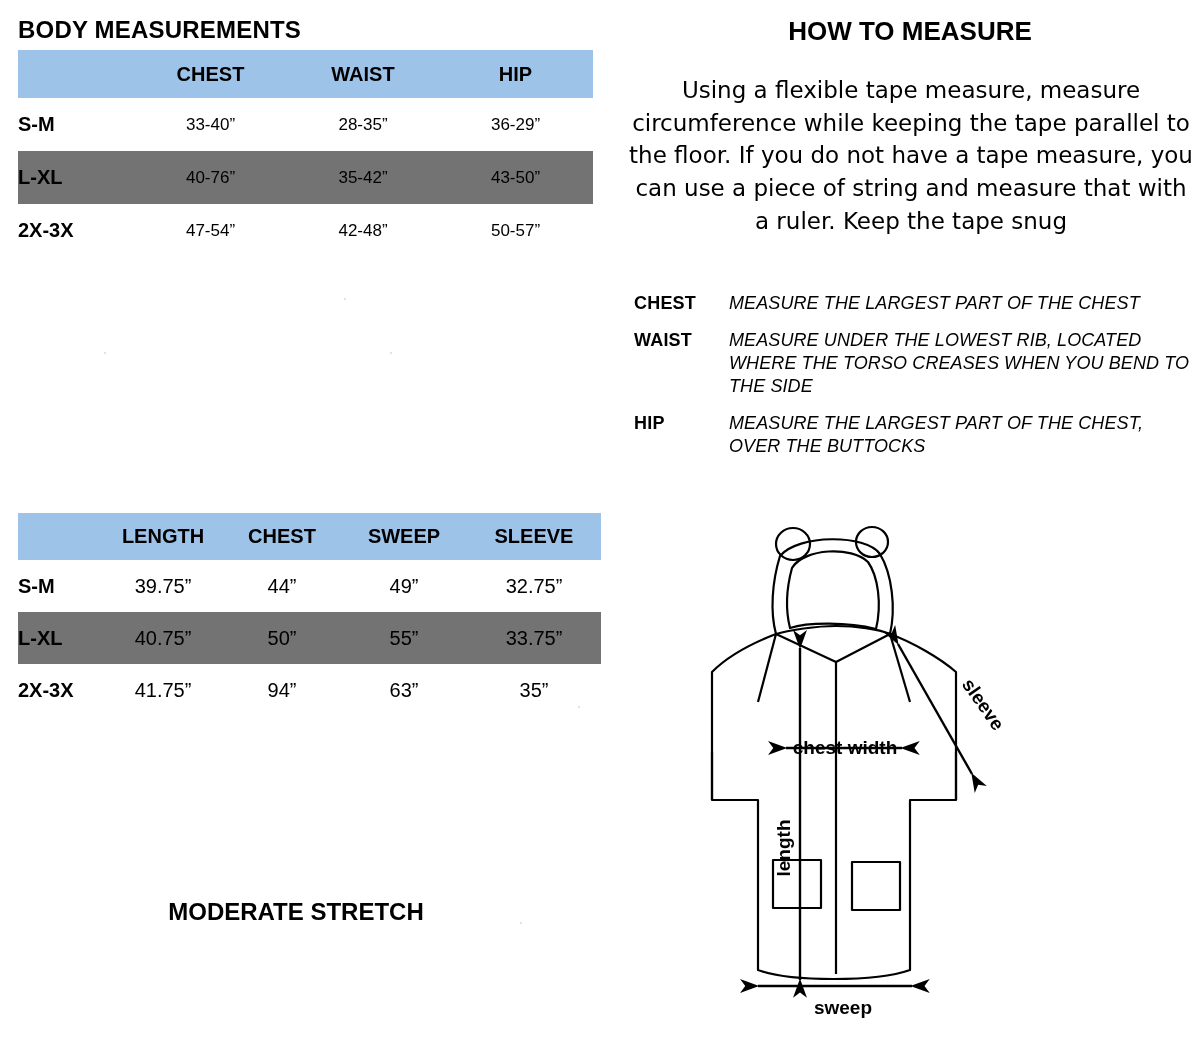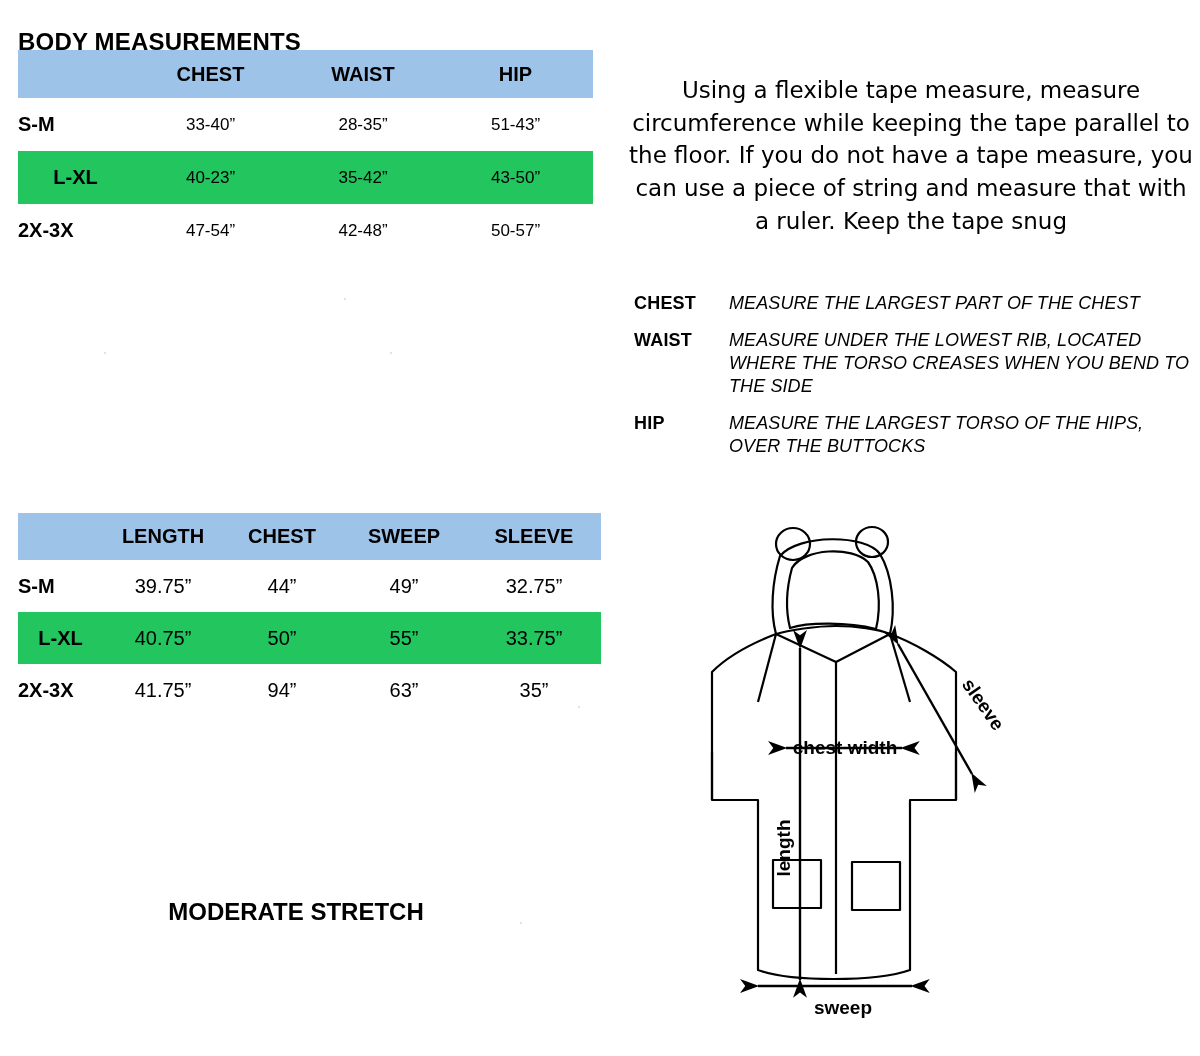--- a/index.html
+++ b/index.html
@@ -33,21 +33,21 @@
   .section-title {
     font-weight: bold;
     font-size: 24px;
     letter-spacing: 0.2px;
     line-height: 1.15;
   }
 
   #body-measure-title {
     position: absolute;
     left: 18px;
-    top: 28px;
+    top: 16px;
   }
 
   .size-table {
     border-collapse: collapse;
     table-layout: fixed;
   }
 
   #body-measurements-table {
     position: absolute;
     left: 18px;
@@ -79,22 +79,21 @@
     padding: 0;
     margin-top: 40px;
   }
   .size-table td.rowhead {
     font-weight: bold;
     font-size: 20px;
     text-align: left;
     padding-left: 0px;
   }
   .size-table tr.alt td {
-    background: #22c55e;
-    text-align: center;
+    background: #737373;
   }
 
   
   #adult-robe-title {
     position: absolute;
     left: 18px;
     top: 446px;
     white-space: pre-line;
   }
 
@@ -235,25 +234,25 @@
           <th>CHEST</th>
           <th>WAIST</th>
           <th>HIP</th>
         </tr>
       </thead>
       <tbody>
         <tr>
           <td class="rowhead">S-M</td>
           <td>33-40”</td>
           <td>28-35”</td>
-          <td>51-43”</td>
+          <td>36-29”</td>
         </tr>
         <tr class="alt">
           <td class="rowhead">L-XL</td>
-          <td>40-23”</td>
+          <td>40-76”</td>
           <td>35-42”</td>
           <td>43-50”</td>
         </tr>
         <tr>
           <td class="rowhead">2X-3X</td>
           <td>47-54”</td>
           <td>42-48”</td>
           <td>50-57”</td>
         </tr>
       </tbody>
@@ -300,35 +299,36 @@
           <td>35”</td>
         </tr>
       </tbody>
     </table>
 
     <div id="stretch-note">MODERATE STRETCH</div>
   </div>
 
   <div class="right-col">
 
+    <div id="how-to-measure-title">HOW TO MEASURE</div>
 
     <div id="how-to-measure-paragraph">Using a flexible tape measure, measure circumference while keeping the tape parallel to the floor.  If you do not have a tape measure, you can use a piece of string and measure that with a ruler. Keep the tape snug</div>
 
     <div class="defs">
       <div class="def-row">
         <div class="def-term">CHEST</div>
         <div class="def-desc">MEASURE THE LARGEST PART OF THE CHEST</div>
       </div>
       <div class="def-row">
         <div class="def-term">WAIST</div>
         <div class="def-desc">MEASURE UNDER THE LOWEST RIB, LOCATED WHERE THE TORSO CREASES WHEN YOU BEND TO THE SIDE</div>
       </div>
       <div class="def-row">
         <div class="def-term">HIP</div>
-        <div class="def-desc">MEASURE THE LARGEST TORSO OF THE HIPS, OVER THE BUTTOCKS</div>
+        <div class="def-desc">MEASURE THE LARGEST PART OF THE CHEST, OVER THE BUTTOCKS</div>
       </div>
     </div>
 
     <svg id="robe-diagram" viewBox="0 0 560 530">
       <defs>
         <marker id="arrowStart" markerWidth="9" markerHeight="9" refX="7.5" refY="3.2" orient="auto" markerUnits="strokeWidth">
           <path d="M8,3.2 L0,0.3 L2.2,3.2 L0,6.1 Z" fill="#000"></path>
         </marker>
         <marker id="arrowEnd" markerWidth="9" markerHeight="9" refX="0.6" refY="3.2" orient="auto" markerUnits="strokeWidth">
           <path d="M0,3.2 L8,0.3 L5.8,3.2 L8,6.1 Z" fill="#000"></path>

